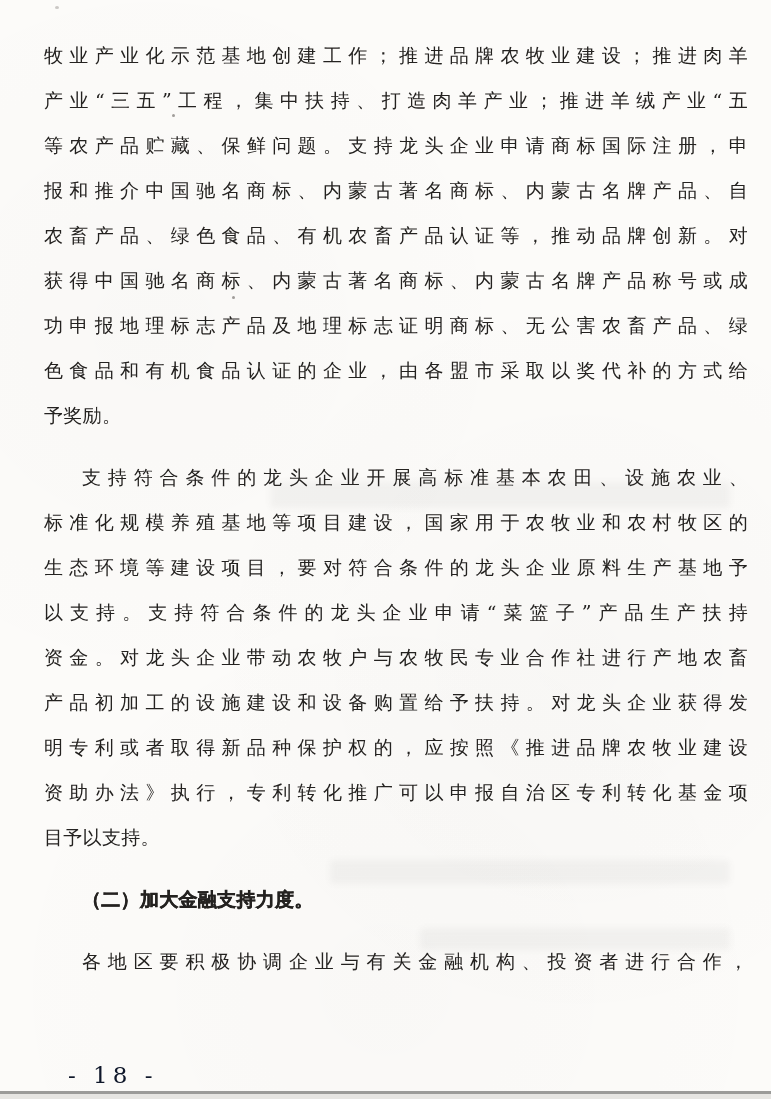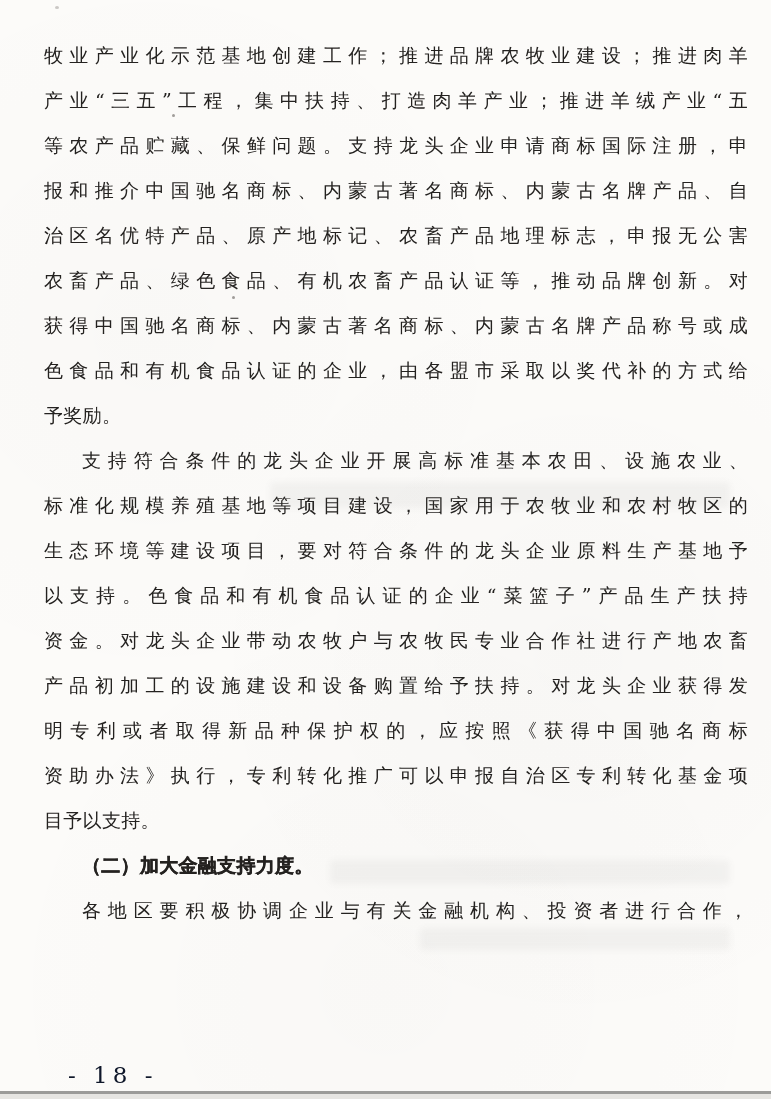--- a/index.html
+++ b/index.html
@@ -42,20 +42,21 @@
     letter-spacing: 0.3px;
   }
   .line.justify {
     white-space: normal;
     text-align: justify;
     text-align-last: justify;
     text-justify: inter-ideograph;
   }
   .line.indent {
     text-indent: 2em;
+    margin-top: 17px;
   }
   .line.bold {
     font-weight: bold;
     -webkit-text-stroke: 0.4px #242220;
   }
   .page-number {
     position: absolute;
     left: 68px;
     top: 1062px;
     font-size: 23px;
@@ -104,32 +105,32 @@
 </head>
 <body>
 
 <div class="scan-page">
 
   <div class="text-block" id="text-block">
       <div class="line justify">牧业产业化示范基地创建工作；推进品牌农牧业建设；推进肉羊</div>
       <div class="line justify">产业“三五”工程，集中扶持、打造肉羊产业；推进羊绒产业“五</div>
       <div class="line justify">等农产品贮藏、保鲜问题。支持龙头企业申请商标国际注册，申</div>
       <div class="line justify">报和推介中国驰名商标、内蒙古著名商标、内蒙古名牌产品、自</div>
-      <div class="line justify">治区名优特产品、原产地标记、农畜产品地理标志，申报无公害</div>
       <div class="line justify">农畜产品、绿色食品、有机农畜产品认证等，推动品牌创新。对</div>
       <div class="line justify">获得中国驰名商标、内蒙古著名商标、内蒙古名牌产品称号或成</div>
+      <div class="line justify">功申报地理标志产品及地理标志证明商标、无公害农畜产品、绿</div>
       <div class="line justify">色食品和有机食品认证的企业，由各盟市采取以奖代补的方式给</div>
       <div class="line">予奖励。</div>
       <div class="line justify indent">支持符合条件的龙头企业开展高标准基本农田、设施农业、</div>
       <div class="line justify">标准化规模养殖基地等项目建设，国家用于农牧业和农村牧区的</div>
       <div class="line justify">生态环境等建设项目，要对符合条件的龙头企业原料生产基地予</div>
-      <div class="line justify">以支持。色食品和有机食品认证的企业“菜篮子”产品生产扶持</div>
+      <div class="line justify">以支持。支持符合条件的龙头企业申请“菜篮子”产品生产扶持</div>
       <div class="line justify">资金。对龙头企业带动农牧户与农牧民专业合作社进行产地农畜</div>
       <div class="line justify">产品初加工的设施建设和设备购置给予扶持。对龙头企业获得发</div>
-      <div class="line justify">明专利或者取得新品种保护权的，应按照《获得中国驰名商标</div>
+      <div class="line justify">明专利或者取得新品种保护权的，应按照《推进品牌农牧业建设</div>
       <div class="line justify">资助办法》执行，专利转化推广可以申报自治区专利转化基金项</div>
       <div class="line">目予以支持。</div>
       <div class="line indent bold">（二）加大金融支持力度。</div>
       <div class="line justify indent">各地区要积极协调企业与有关金融机构、投资者进行合作，</div>
     </div>
 
   <div class="page-number">- 18 -</div>
 
   <div class="ghost ghost-1"></div>
   <div class="ghost ghost-2"></div>

